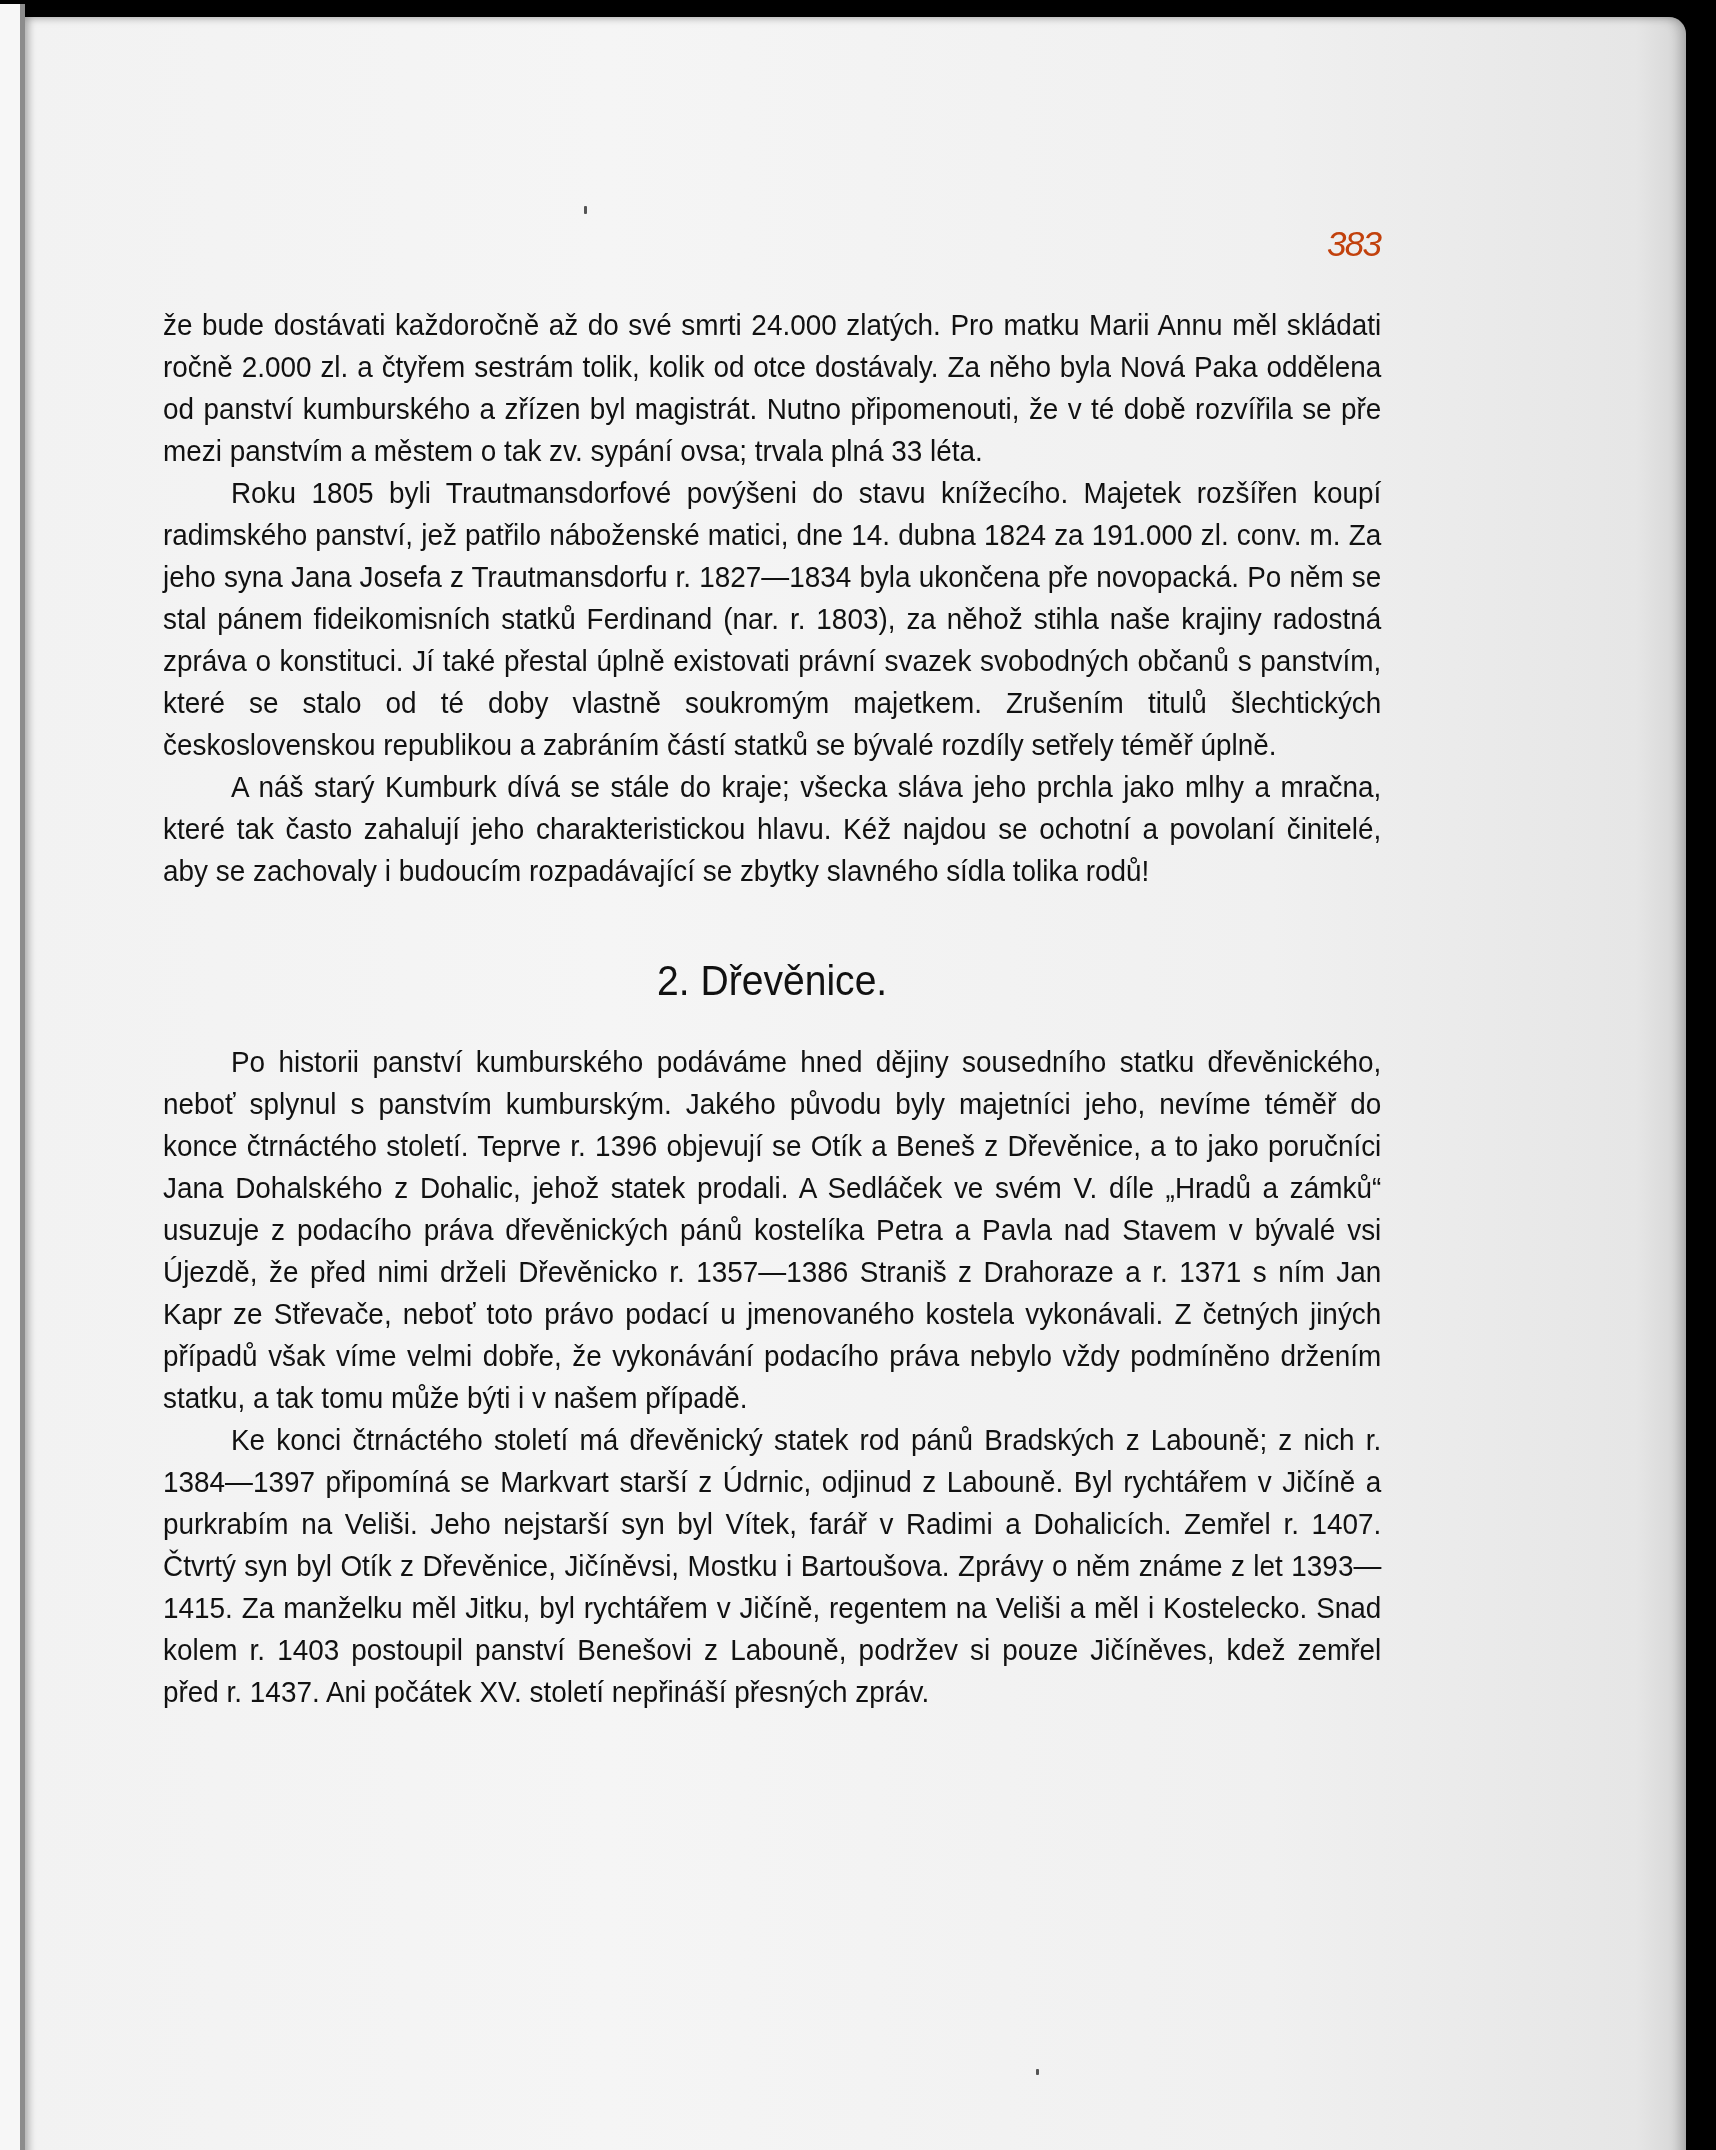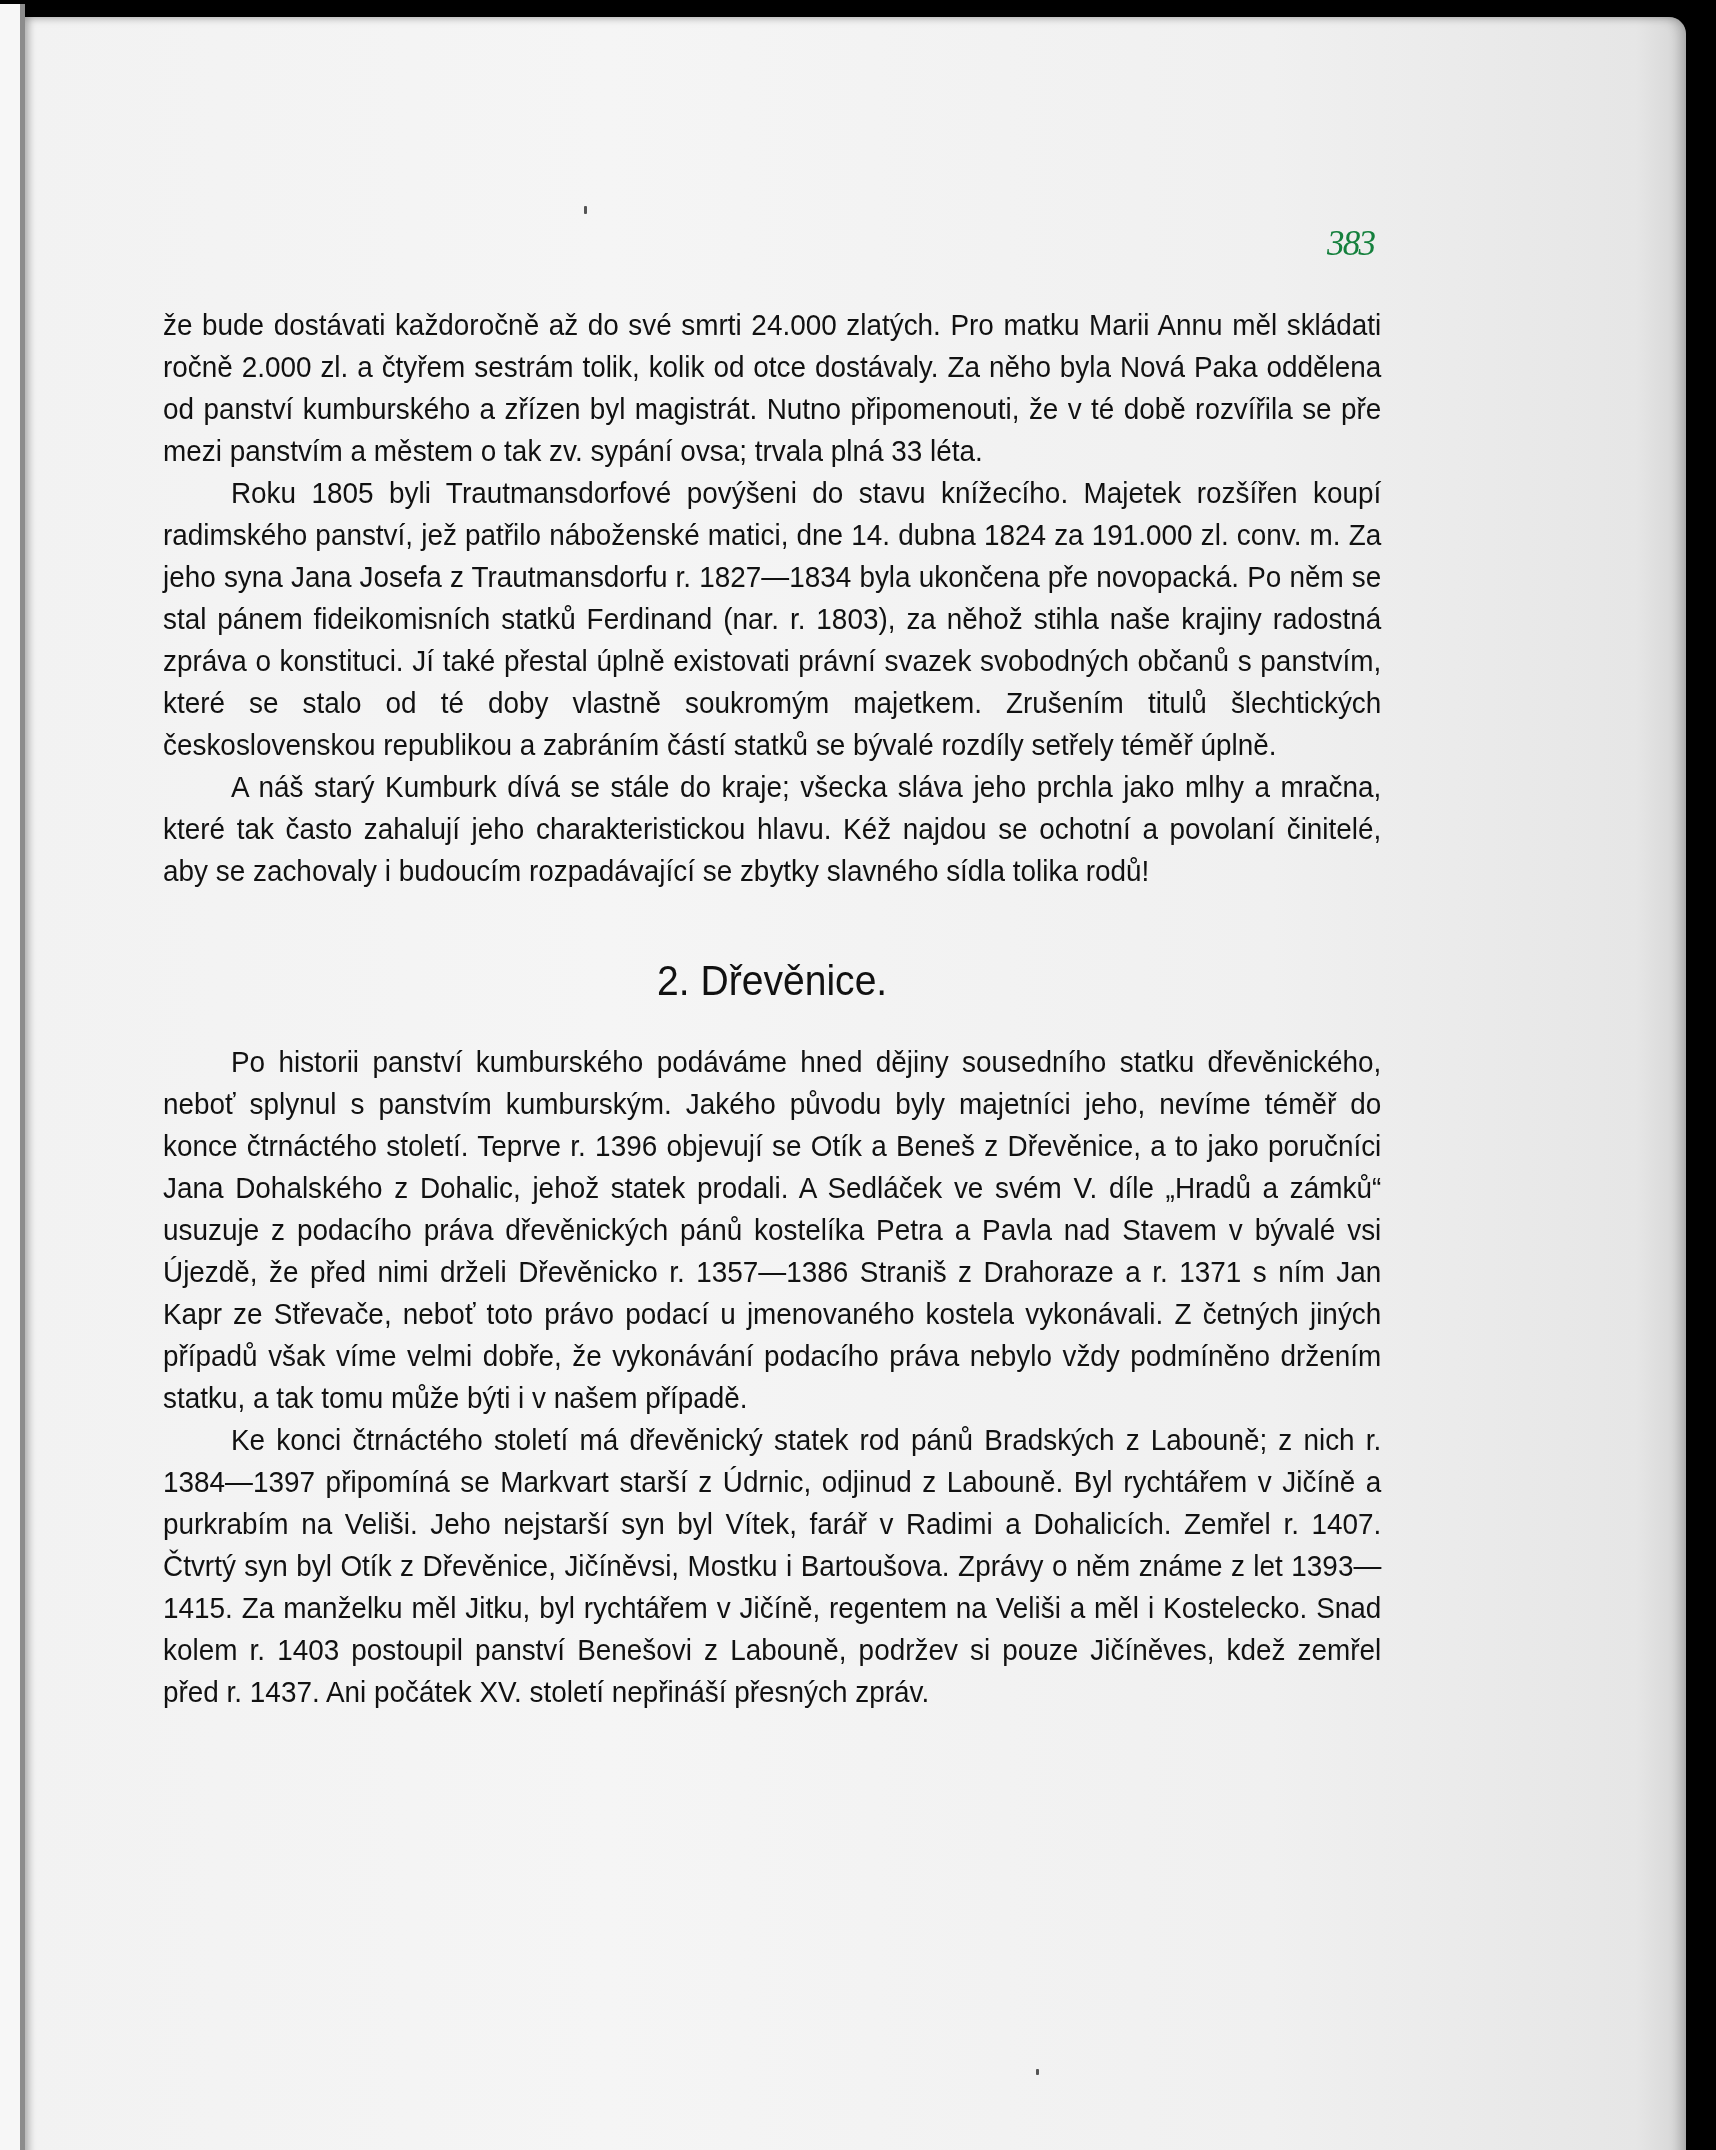--- a/index.html
+++ b/index.html
@@ -31,24 +31,24 @@
       position: absolute;
       left: 25px; top: 17px;
       width: 1661px; height: 2435px;
       background: linear-gradient(90deg, #f2f2f2 0%, #f5f5f5 35%, #f0f0f0 75%, #e6e6e6 97%, #d4d4d4 100%);
       border-radius: 0 17px 17px 13px;
       box-shadow: inset 4.3px 0 7.7px rgba(0,0,0,0.25), inset -6px 0 10.3px rgba(0,0,0,0.2);
     }
     .page-number {
       position: absolute;
       left: 1327px; top: 224px;
-      font-family: Liberation Serif, serif;
+      font-family: Liberation Sans, sans-serif;
       font-style: italic;
       font-size: 35px;
-      color: #15803d;
+      color: #c2410c;
       letter-spacing: -1.7px;
     }
     .content {
       position: absolute;
       left: 163px; top: 304px;
       width: 1218px;
       font-family: "Liberation Sans", sans-serif;
       font-size: 30px;
       line-height: 42px;
       color: #111111;

